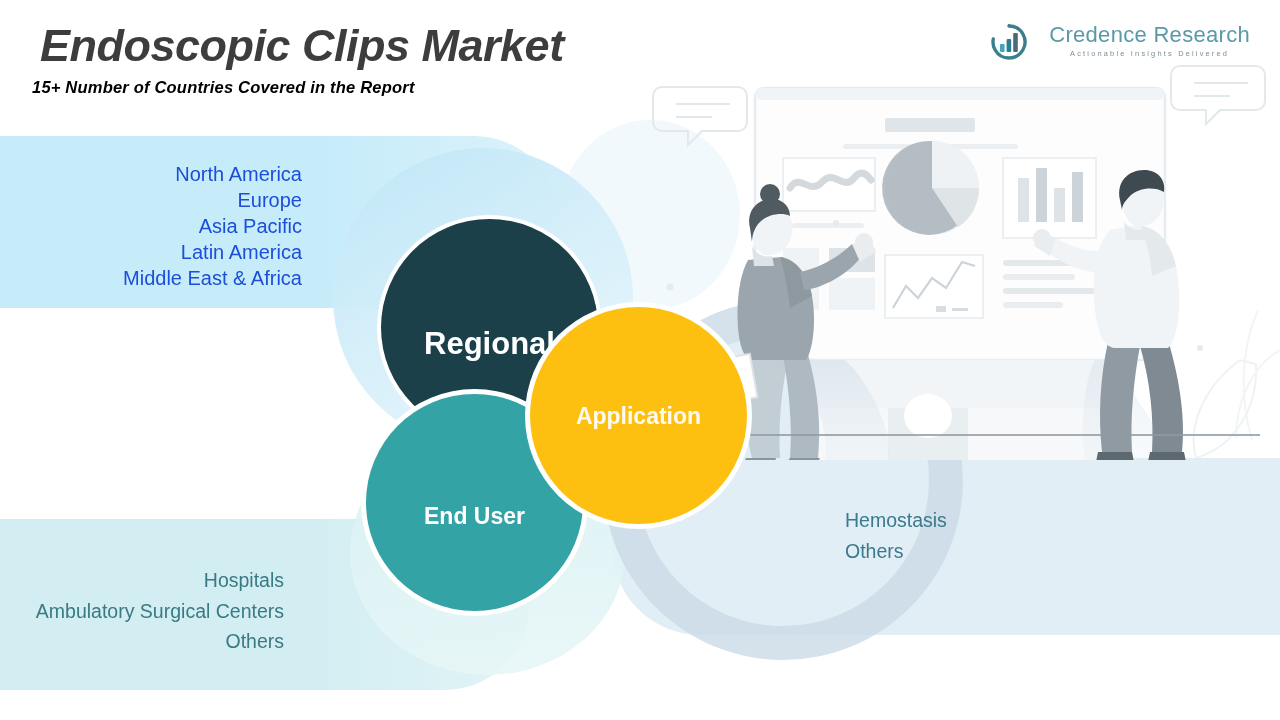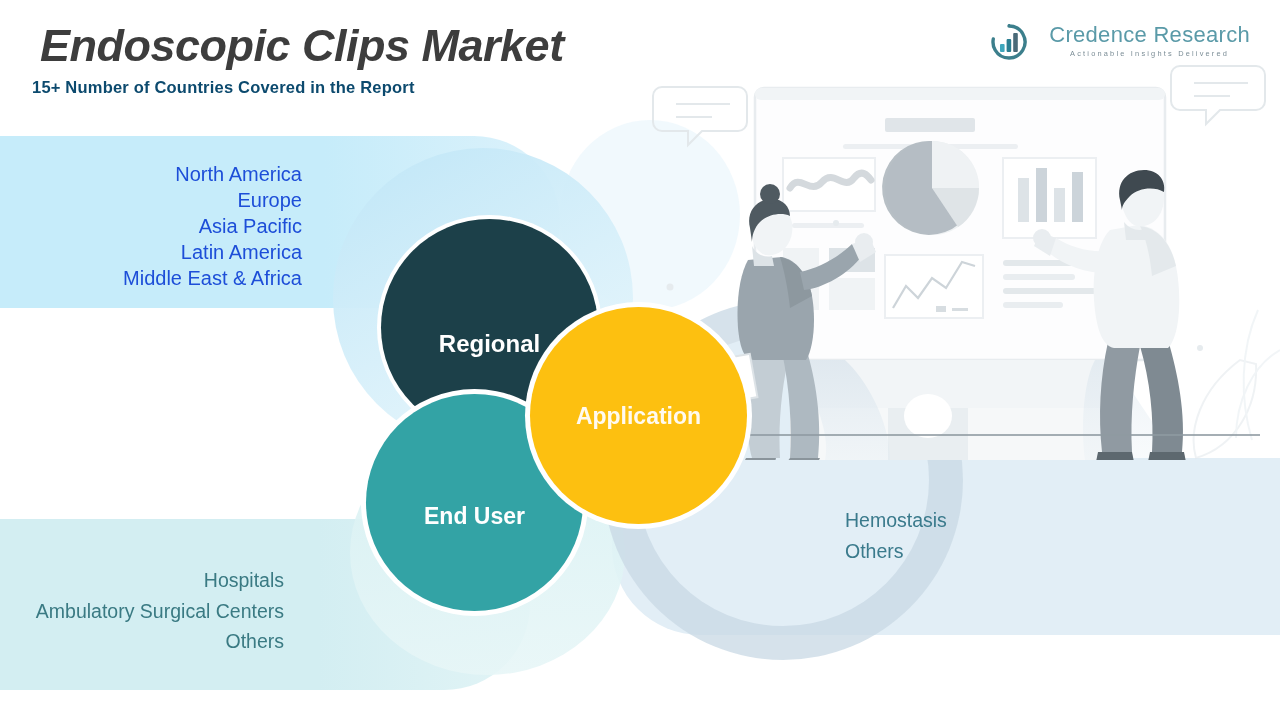--- a/index.html
+++ b/index.html
@@ -35,21 +35,21 @@
      background:#e2eef6;}
   #blob-pale{position:absolute;left:560px;top:120px;width:180px;height:190px;border-radius:50%;
      background:#eef8fc;opacity:.8;}
 
   
   #header{position:absolute;left:0;top:0;width:1280px;height:136px;}
   #title{position:absolute;left:40px;top:20px;
      font-size:45px;font-weight:bold;font-style:italic;color:#3d3d3d;letter-spacing:-.5px;
      white-space:nowrap;text-align:center;}
   #subtitle{position:absolute;left:32px;top:78px;
-     font-size:16.5px;font-weight:bold;color:#0c4a6e;letter-spacing:.2px;
+     font-size:16.5px;font-weight:bold;font-style:italic;color:#000000;letter-spacing:.2px;
      white-space:nowrap;}
 
   
   #logo{position:absolute;right:30px;top:24px;display:flex;align-items:flex-start;gap:22px;}
   #logo-mark{width:36px;height:36px;flex:0 0 36px;}
   #logo-text{display:flex;flex-direction:column;line-height:1;}
   #logo-name{font-size:22px;color:#5a9aa8;letter-spacing:.3px;white-space:nowrap;}
   #logo-tag{font-size:7.4px;color:#7b8d96;letter-spacing:2.2px;margin-top:4px;white-space:nowrap;
      text-align:center;}
 
@@ -57,21 +57,21 @@
   .list{position:absolute;color:#2e7c8a;}
   .list div{white-space:nowrap;}
   #list-region{right:978px;top:161px;text-align:right;font-size:20px;line-height:26px;color:#1d4ed8;}
   #list-enduser{right:996px;top:565px;text-align:right;font-size:19.5px;line-height:30.5px;color:#3a7a83;}
   #list-application{left:845px;top:505px;text-align:left;font-size:19.5px;line-height:30.5px;color:#3a7a8c;}
 
   
   .circle{position:absolute;border-radius:50%;display:flex;align-items:center;justify-content:center;
      color:#ffffff;font-weight:bold;box-sizing:border-box;}
   #circle-regional{left:381px;top:219px;width:217px;height:217px;background:#1c4049;
-     font-size:24px;box-shadow:0 0 0 4px #ffffff;}
+     font-size:31px;box-shadow:0 0 0 4px #ffffff;}
   #circle-enduser{left:366px;top:394px;width:217px;height:217px;background:#33a3a5;
      font-size:23px;box-shadow:0 0 0 5px #ffffff;}
   #circle-application{left:530px;top:307px;width:217px;height:217px;background:#fdc010;
      font-size:23px;color:#fffaf0;box-shadow:0 0 0 5px #ffffff;}
   #circle-regional span{transform:translateY(16px);}
   #circle-enduser span{transform:translateY(14px);}
   #circle-application span{transform:translateY(1px);}
 
   
   #illus{position:absolute;left:640px;top:60px;width:640px;height:400px;}

